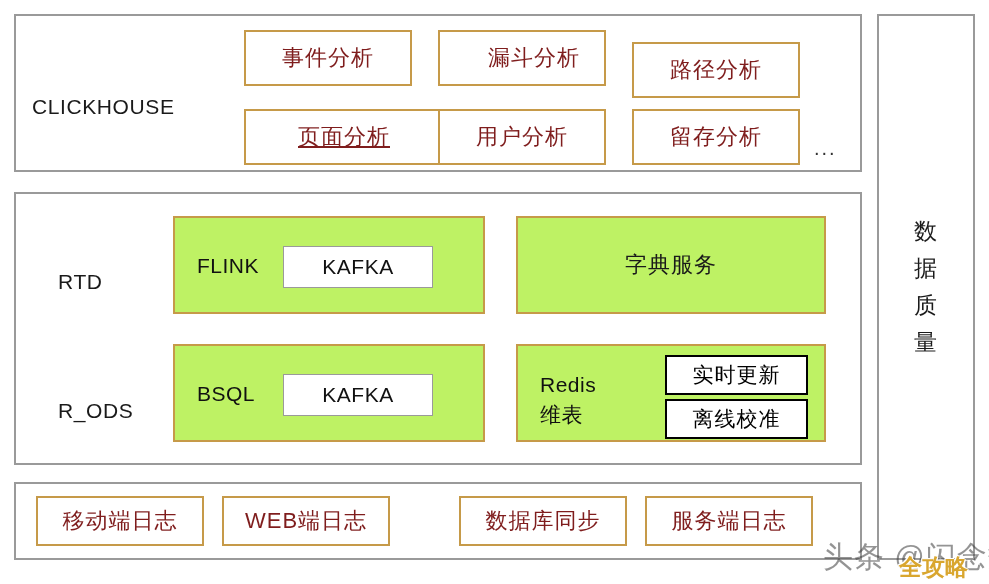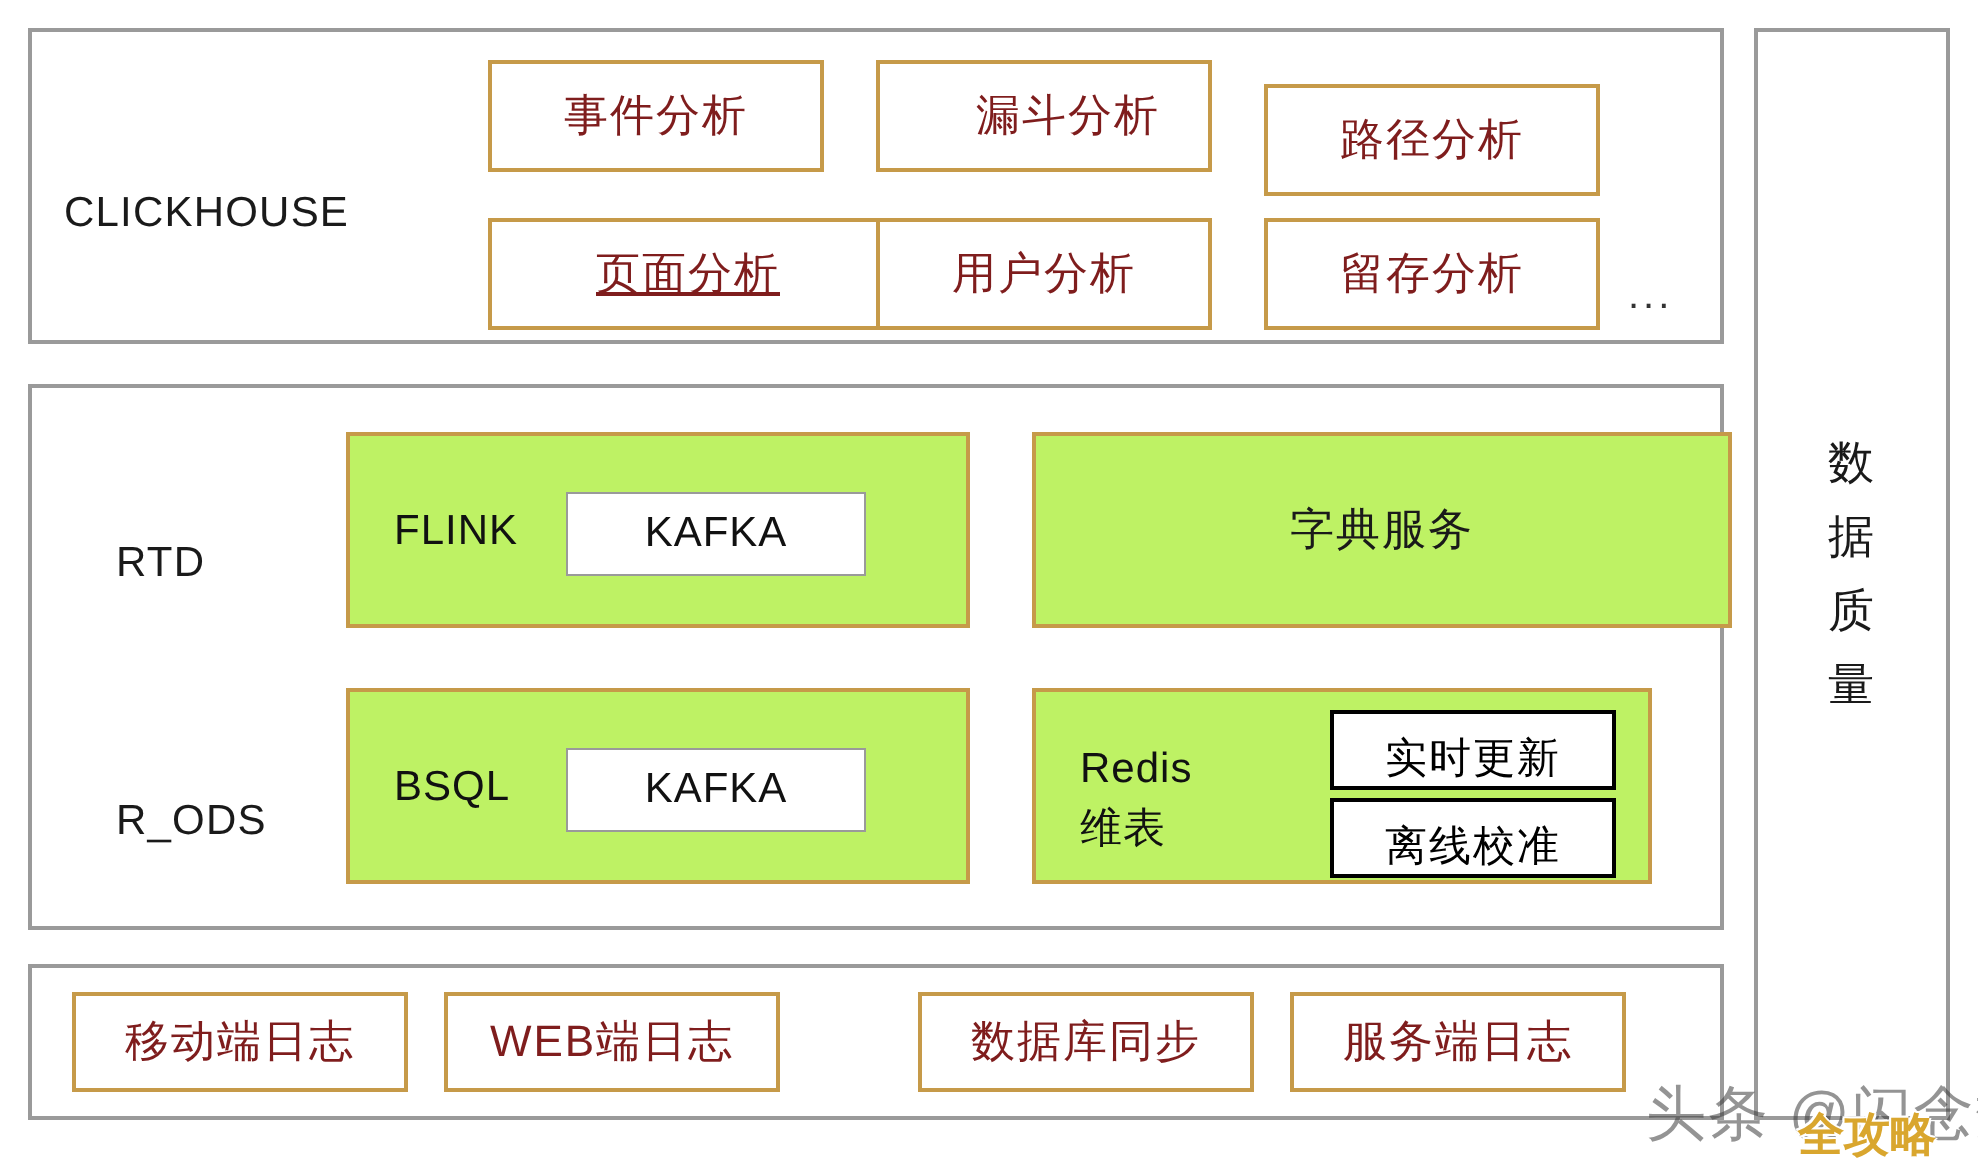--- a/index.html
+++ b/index.html
@@ -79,21 +79,21 @@
     color: #111111;
   }
 
   
   .chip-black {
     position: absolute;
     box-sizing: border-box;
     border: 2.5px solid #000000;
     background: #ffffff;
     display: flex;
-    align-items: flex-end;
+    align-items: center;
     justify-content: center;
     font-size: 21px;
     letter-spacing: 1px;
     color: #000000;
   }
 
   .inline-text {
     position: absolute;
     font-size: 21px;
     color: #111111;
@@ -197,21 +197,21 @@
 
     <div class="section-label" style="left:42px; top:76px;">RTD</div>
 
     <div class="frame-orange" style="left:157px; top:22px; width:312px; height:98px;">
       <div class="inline-text" style="left:22px; top:36px;">FLINK</div>
       <div class="chip-gray" style="left:108px; top:28px; width:150px; height:42px;">
         <span>KAFKA</span>
       </div>
     </div>
 
-    <div class="frame-orange" style="left:500px; top:22px; width:350px; height:98px; display:flex; align-items:center; justify-content:center;">
+    <div class="frame-orange" style="left:500px; top:22px; width:310px; height:98px; display:flex; align-items:center; justify-content:center;">
       <span style="font-size:22px; letter-spacing:1px;">字典服务</span>
     </div>
 
     <div class="section-label" style="left:42px; top:205px;">R_ODS</div>
 
     <div class="frame-orange" style="left:157px; top:150px; width:312px; height:98px;">
       <div class="inline-text" style="left:22px; top:36px;">BSQL</div>
       <div class="chip-gray" style="left:108px; top:28px; width:150px; height:42px;">
         <span>KAFKA</span>
       </div>

